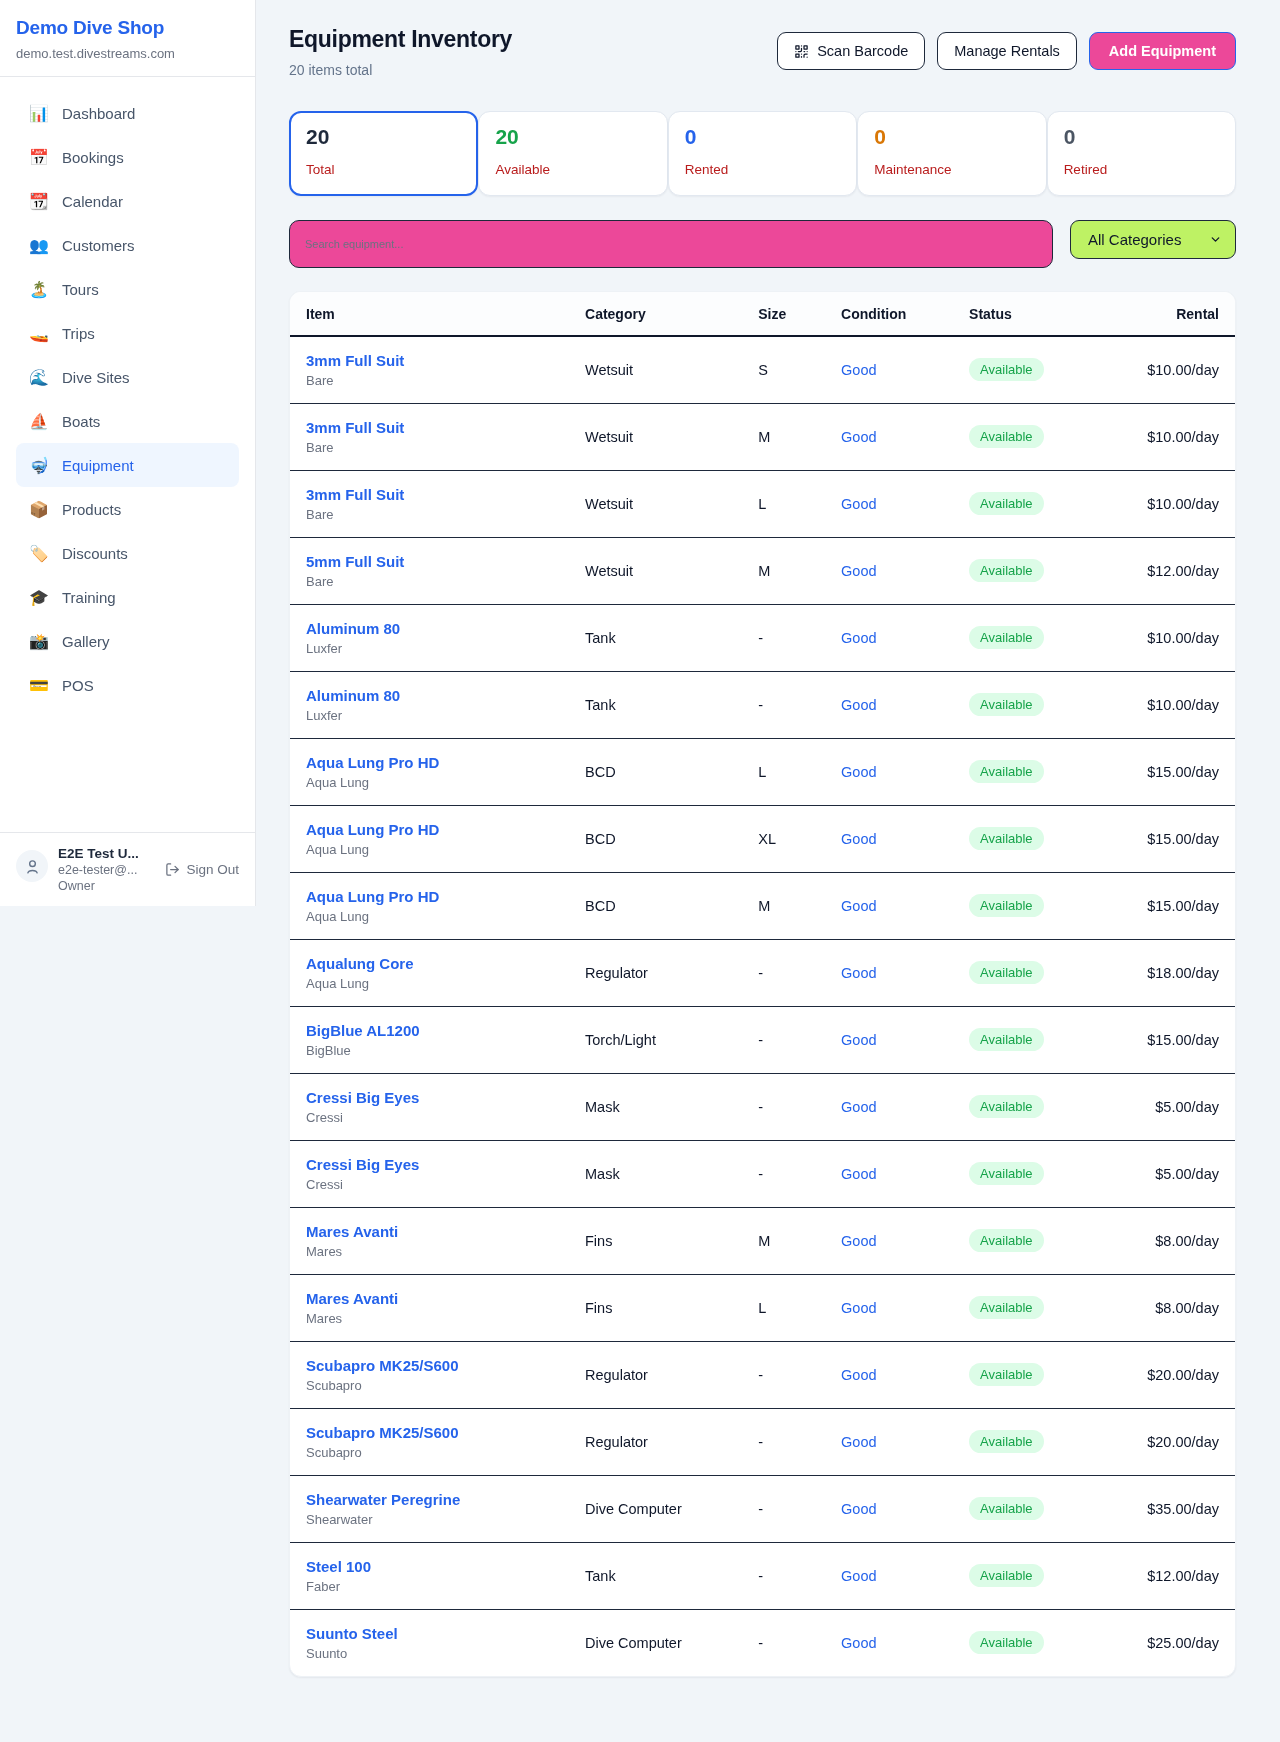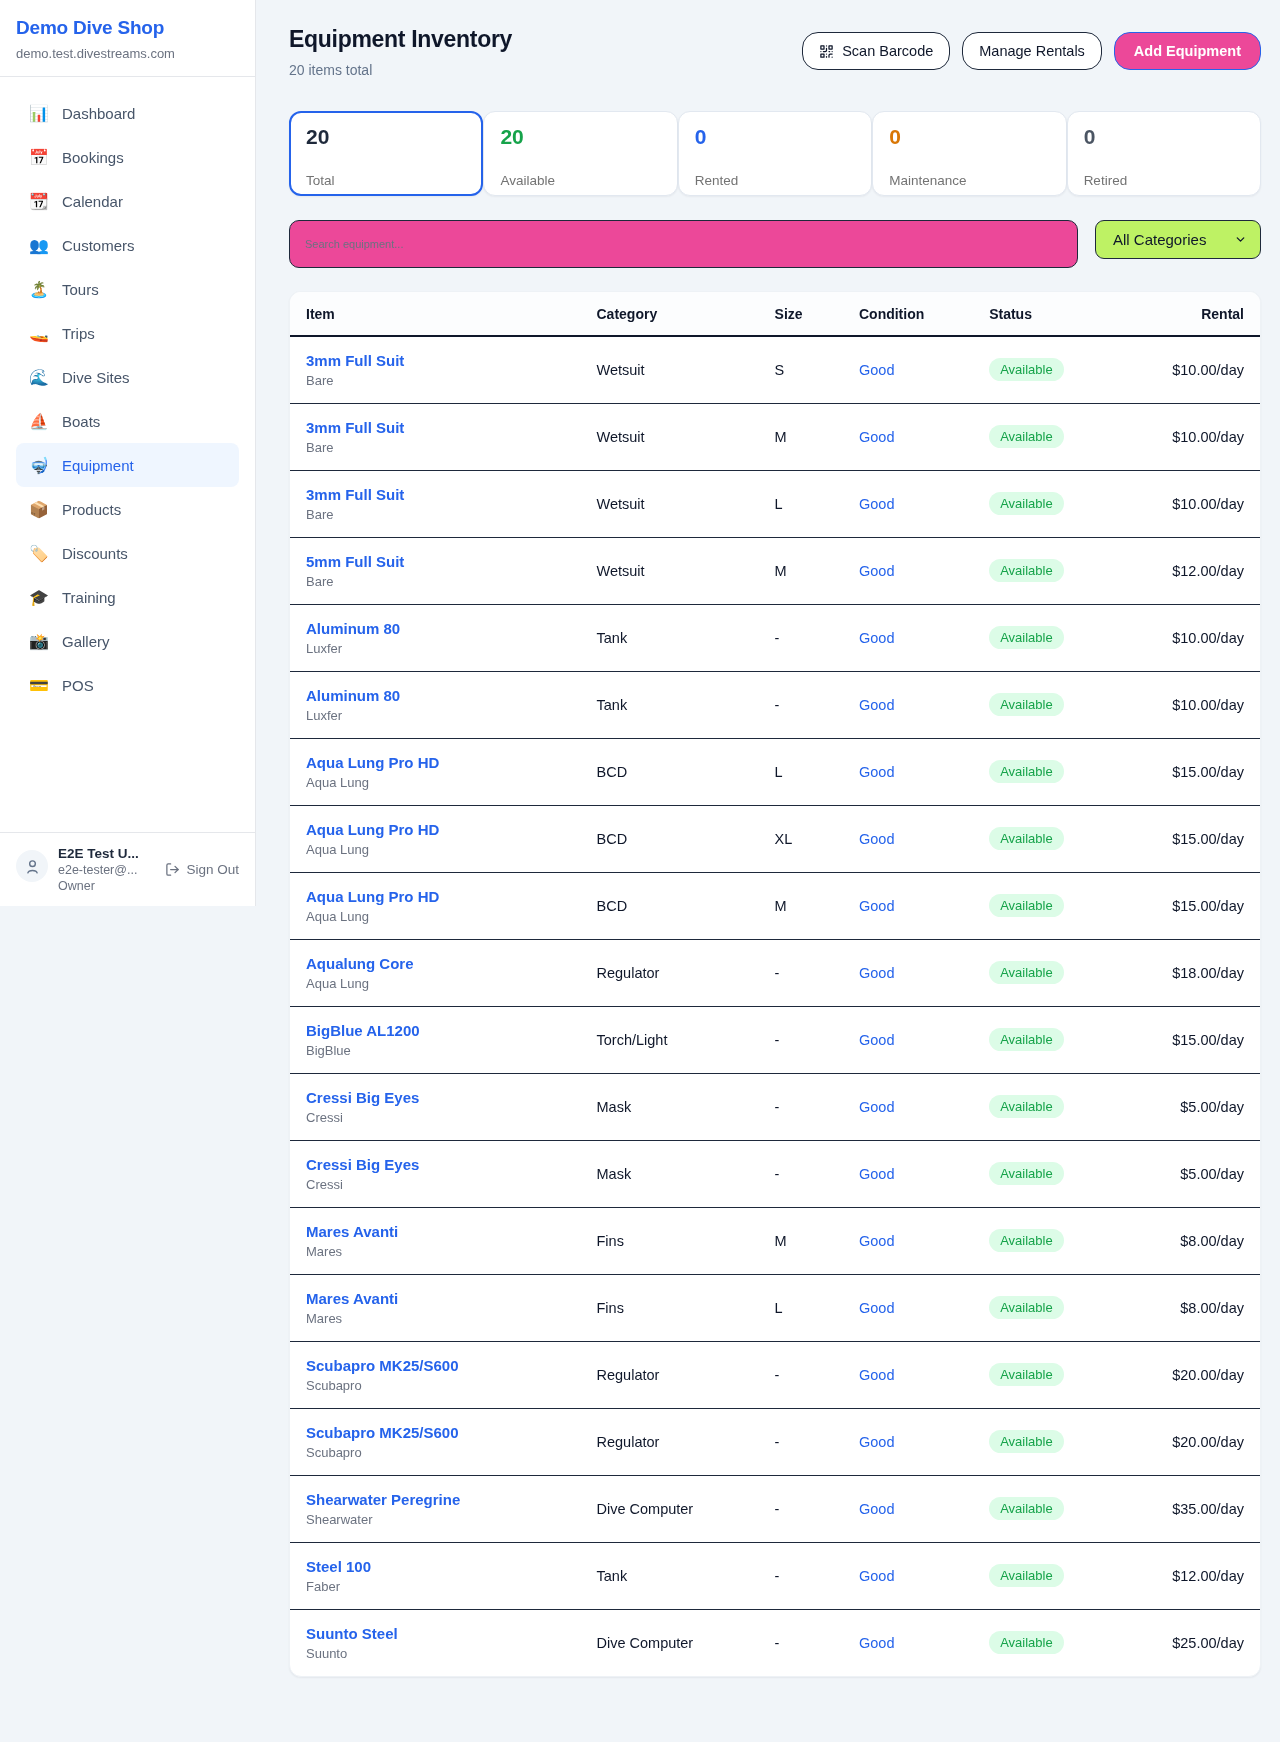--- a/index.html
+++ b/index.html
@@ -41,41 +41,41 @@
   .user-texts { min-width:0; }
   .user-name { font-size:13.5px; font-weight:700; color:#1e293b; white-space:nowrap; }
   .user-email { font-size:12.5px; color:#6b7280; margin-top:2px; white-space:nowrap; }
   .user-role { font-size:12.5px; color:#6b7280; margin-top:2px; }
   .signout {
     margin-left:auto; align-self:center; display:flex; align-items:center; gap:6px;
     color:#6b7280; font-size:13.5px; cursor:pointer; white-space:nowrap;
   }
 
   
-  .main { flex:1; padding:26px 19px 10px 33px; }
+  .main { flex:1; padding:26px 44px 10px 33px; }
   .page-header { display:flex; align-items:flex-start; justify-content:space-between; }
   .page-title { font-size:23px; font-weight:700; color:#0f172a; letter-spacing:-.3px; }
   .page-subtitle { font-size:14px; color:#64748b; margin-top:9px; }
   .header-actions { display:flex; gap:12px; align-items:center; margin-top:6px; }
   .btn {
-    height:38px; border-radius:16px; font-size:14.5px; display:inline-flex;
+    height:38px; border-radius:9px; font-size:14.5px; display:inline-flex;
     align-items:center; gap:8px; cursor:pointer; white-space:nowrap;
   }
   .btn-outline { background:#fff; border:1px solid #1e293b; color:#0f172a; padding:0 16px; font-weight:500; }
   .btn-primary { background:#ec4899; border:1px solid #2563eb; color:#fff; padding:0 19px; font-weight:600; }
 
   
   .stats-row { display:flex; margin-top:33px; }
   .stat-card {
     flex:1; height:85px; background:#fff; border:1px solid #e2e8f0; border-radius:12px;
     padding:13px 16px; box-shadow:0 1px 2px rgba(15,23,42,.05); cursor:pointer;
   }
   .stat-card.active { border:2px solid #2563eb; padding:12px 15px; }
   .stat-value { font-size:21px; font-weight:700; }
-  .stat-label { font-size:13.5px; color:#737373; margin-top:24px; }
+  .stat-label { font-size:13.5px; color:#b91c1c; margin-top:13px; }
 
   
   .filter-row { display:flex; gap:17px; margin-top:24px; }
   .search-input {
     flex:1; height:48px; border:1px solid #1e293b; border-radius:10px;
     padding:0 15px; font-size:11px; font-family:inherit; color:#0f172a; background:#ec4899; outline:none;
   }
   .search-input::placeholder { color:#6b7280; }
   .select {
     width:166px; height:39px; border:1px solid #1e293b; border-radius:9px; background:#bef264;

